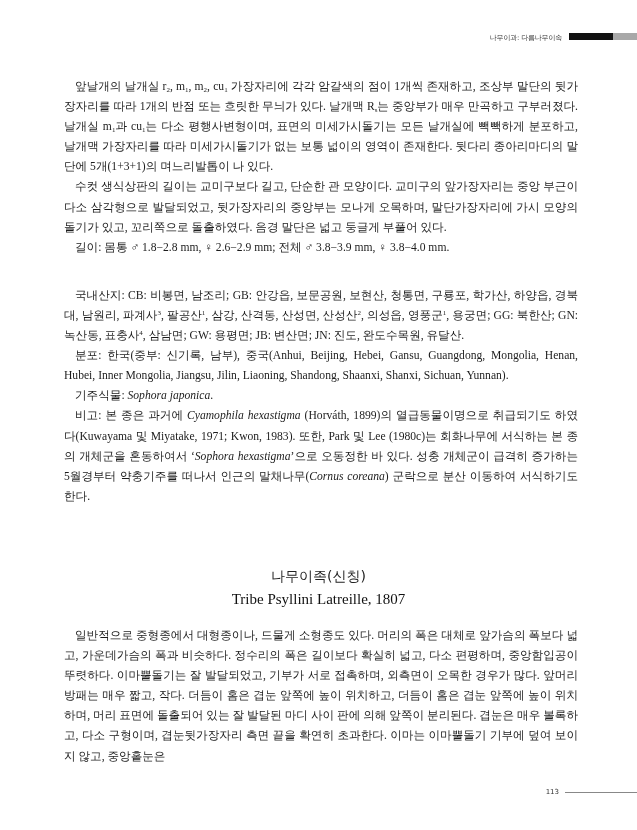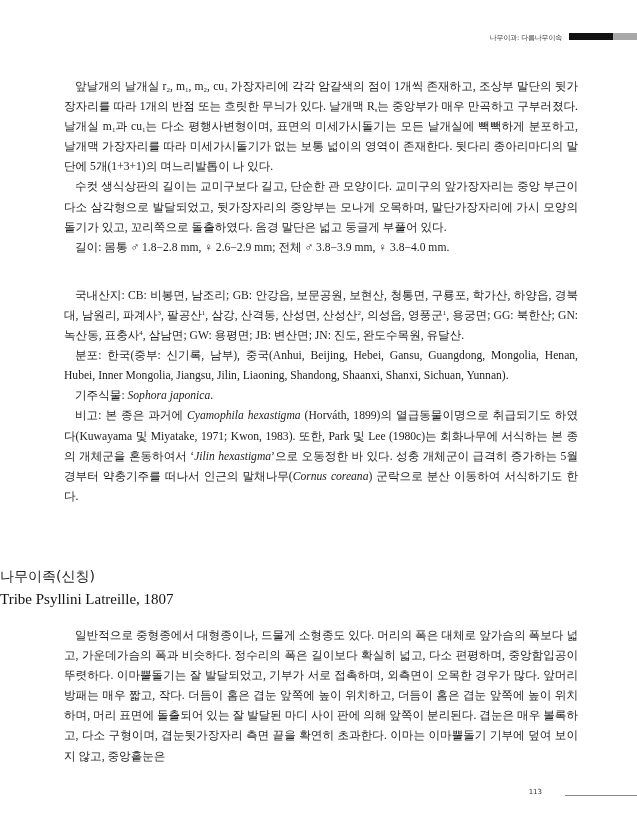--- a/index.html
+++ b/index.html
@@ -9,25 +9,25 @@
   .header-title { font-family: "DejaVu Sans", sans-serif; font-size: 7px; color: #333; margin-right: 7px; letter-spacing: -0.2px; }
   .header-bar-dark { width: 44px; height: 7px; background: #111; }
   .header-bar-light { width: 24px; height: 7px; background: #a8a8a8; }
   .content { position: absolute; left: 64px; width: 514px; top: 77px; }
   p { margin: 0; font-size: 11.6px; line-height: 20.1px; text-align: justify; text-align-last: left; }
   p.indent { text-indent: 11px; }
   .gap { height: 20px; }
   b { font-weight: normal; }
   sub { font-size: 7px; vertical-align: -2px; line-height: 0; }
   sup { font-size: 7px; vertical-align: 4px; line-height: 0; }
-  .section-title { position: absolute; top: 566px; left: 0; width: 637px; text-align: left; }
+  .section-title { position: absolute; top: 566px; left: 0; width: 637px; text-align: center; }
   .section-ko { font-family: "DejaVu Sans", sans-serif; font-size: 14px; line-height: 20px; color: #222; }
   .section-en { font-size: 15px; line-height: 22px; margin-top: 2px; color: #111; }
   .content2 { position: absolute; left: 64px; width: 514px; top: 626px; }
-  .footer { position: absolute; top: 788px; right: 0; display: flex; align-items: flex-end; gap: 17px; }
+  .footer { position: absolute; top: 788px; right: 0; display: flex; align-items: center; }
   .page-num { font-family: "DejaVu Sans", sans-serif; font-size: 7px; color: #333; margin-right: 6px; }
   .footer-rule { width: 72px; height: 1px; background: #888; }
 </style>
 </head>
 <body>
 
 <div class="header">
   <span class="header-title">나무이과: 다름나무이속</span>
   <span class="header-bar-dark"></span>
   <span class="header-bar-light"></span>
@@ -41,21 +41,21 @@
 
   <div class="gap"></div>
   <div style="height:8px"></div>
 
   <p class="indent"><b>국내산지</b><span>: </span><b>CB</b><span>: 비봉면, 남조리; </span><b>GB</b><span>: 안강읍, 보문공원, 보현산, 청통면, 구룡포, 학가산, 하양읍, 경북대, 남원리, 파계사</span><sup>3</sup><span>, 팔공산</span><sup>1</sup><span>, 삼강, 산격동, 산성면, 산성산</span><sup>2</sup><span>, 의성읍, 영풍군</span><sup>1</sup><span>, 용궁면; </span><b>GG</b><span>: 북한산; </span><b>GN</b><span>: 녹산동, 표충사</span><sup>4</sup><span>, 삼남면; </span><b>GW</b><span>: 용평면; </span><b>JB</b><span>: 변산면; </span><b>JN</b><span>: 진도, 완도수목원, 유달산.</span></p>
 
   <p class="indent"><b>분포</b><span>: 한국(중부: 신기록, 남부), 중국(Anhui, Beijing, Hebei, Gansu, Guangdong, Mongolia, Henan, Hubei, Inner Mongolia, Jiangsu, Jilin, Liaoning, Shandong, Shaanxi, Shanxi, Sichuan, Yunnan).</span></p>
 
   <p class="indent"><b>기주식물</b><span>: </span><i>Sophora japonica</i><span>.</span></p>
 
-  <p class="indent"><b>비고</b><span>: 본 종은 과거에 </span><i>Cyamophila hexastigma</i><span> (Horváth, 1899)의 열급동물이명으로 취급되기도 하였다(Kuwayama 및 Miyatake, 1971; Kwon, 1983). 또한, Park 및 Lee (1980c)는 회화나무에 서식하는 본 종의 개체군을 혼동하여서 ‘</span><i>Jilin hexastigma</i><span>’으로 오동정한 바 있다. 성충 개체군이 급격히 증가하는 5월경부터 약충기주를 떠나서 인근의 말채나무(</span><i>Cornus coreana</i><span>) 군락으로 분산 이동하여 서식하기도 한다.</span></p>
+  <p class="indent"><b>비고</b><span>: 본 종은 과거에 </span><i>Cyamophila hexastigma</i><span> (Horváth, 1899)의 열급동물이명으로 취급되기도 하였다(Kuwayama 및 Miyatake, 1971; Kwon, 1983). 또한, Park 및 Lee (1980c)는 회화나무에 서식하는 본 종의 개체군을 혼동하여서 ‘</span><i>Sophora hexastigma</i><span>’으로 오동정한 바 있다. 성충 개체군이 급격히 증가하는 5월경부터 약충기주를 떠나서 인근의 말채나무(</span><i>Cornus coreana</i><span>) 군락으로 분산 이동하여 서식하기도 한다.</span></p>
 </div>
 
 <div class="section-title">
   <div class="section-ko">나무이족(신칭)</div>
   <div class="section-en">Tribe Psyllini Latreille, 1807</div>
 </div>
 
 <div class="content2">
   <p class="indent">일반적으로 중형종에서 대형종이나, 드물게 소형종도 있다. 머리의 폭은 대체로 앞가슴의 폭보다 넓고, 가운데가슴의 폭과 비슷하다. 정수리의 폭은 길이보다 확실히 넓고, 다소 편평하며, 중앙함입공이 뚜렷하다. 이마뿔돌기는 잘 발달되었고, 기부가 서로 접촉하며, 외측면이 오목한 경우가 많다. 앞머리방패는 매우 짧고, 작다. 더듬이 홈은 겹눈 앞쪽에 높이 위치하고, 더듬이 홈은 겹눈 앞쪽에 높이 위치하며, 머리 표면에 돌출되어 있는 잘 발달된 마디 사이 판에 의해 앞쪽이 분리된다. 겹눈은 매우 볼록하고, 다소 구형이며, 겹눈뒷가장자리 측면 끝을 확연히 초과한다. 이마는 이마뿔돌기 기부에 덮여 보이지 않고, 중앙홑눈은</p>
 </div>

